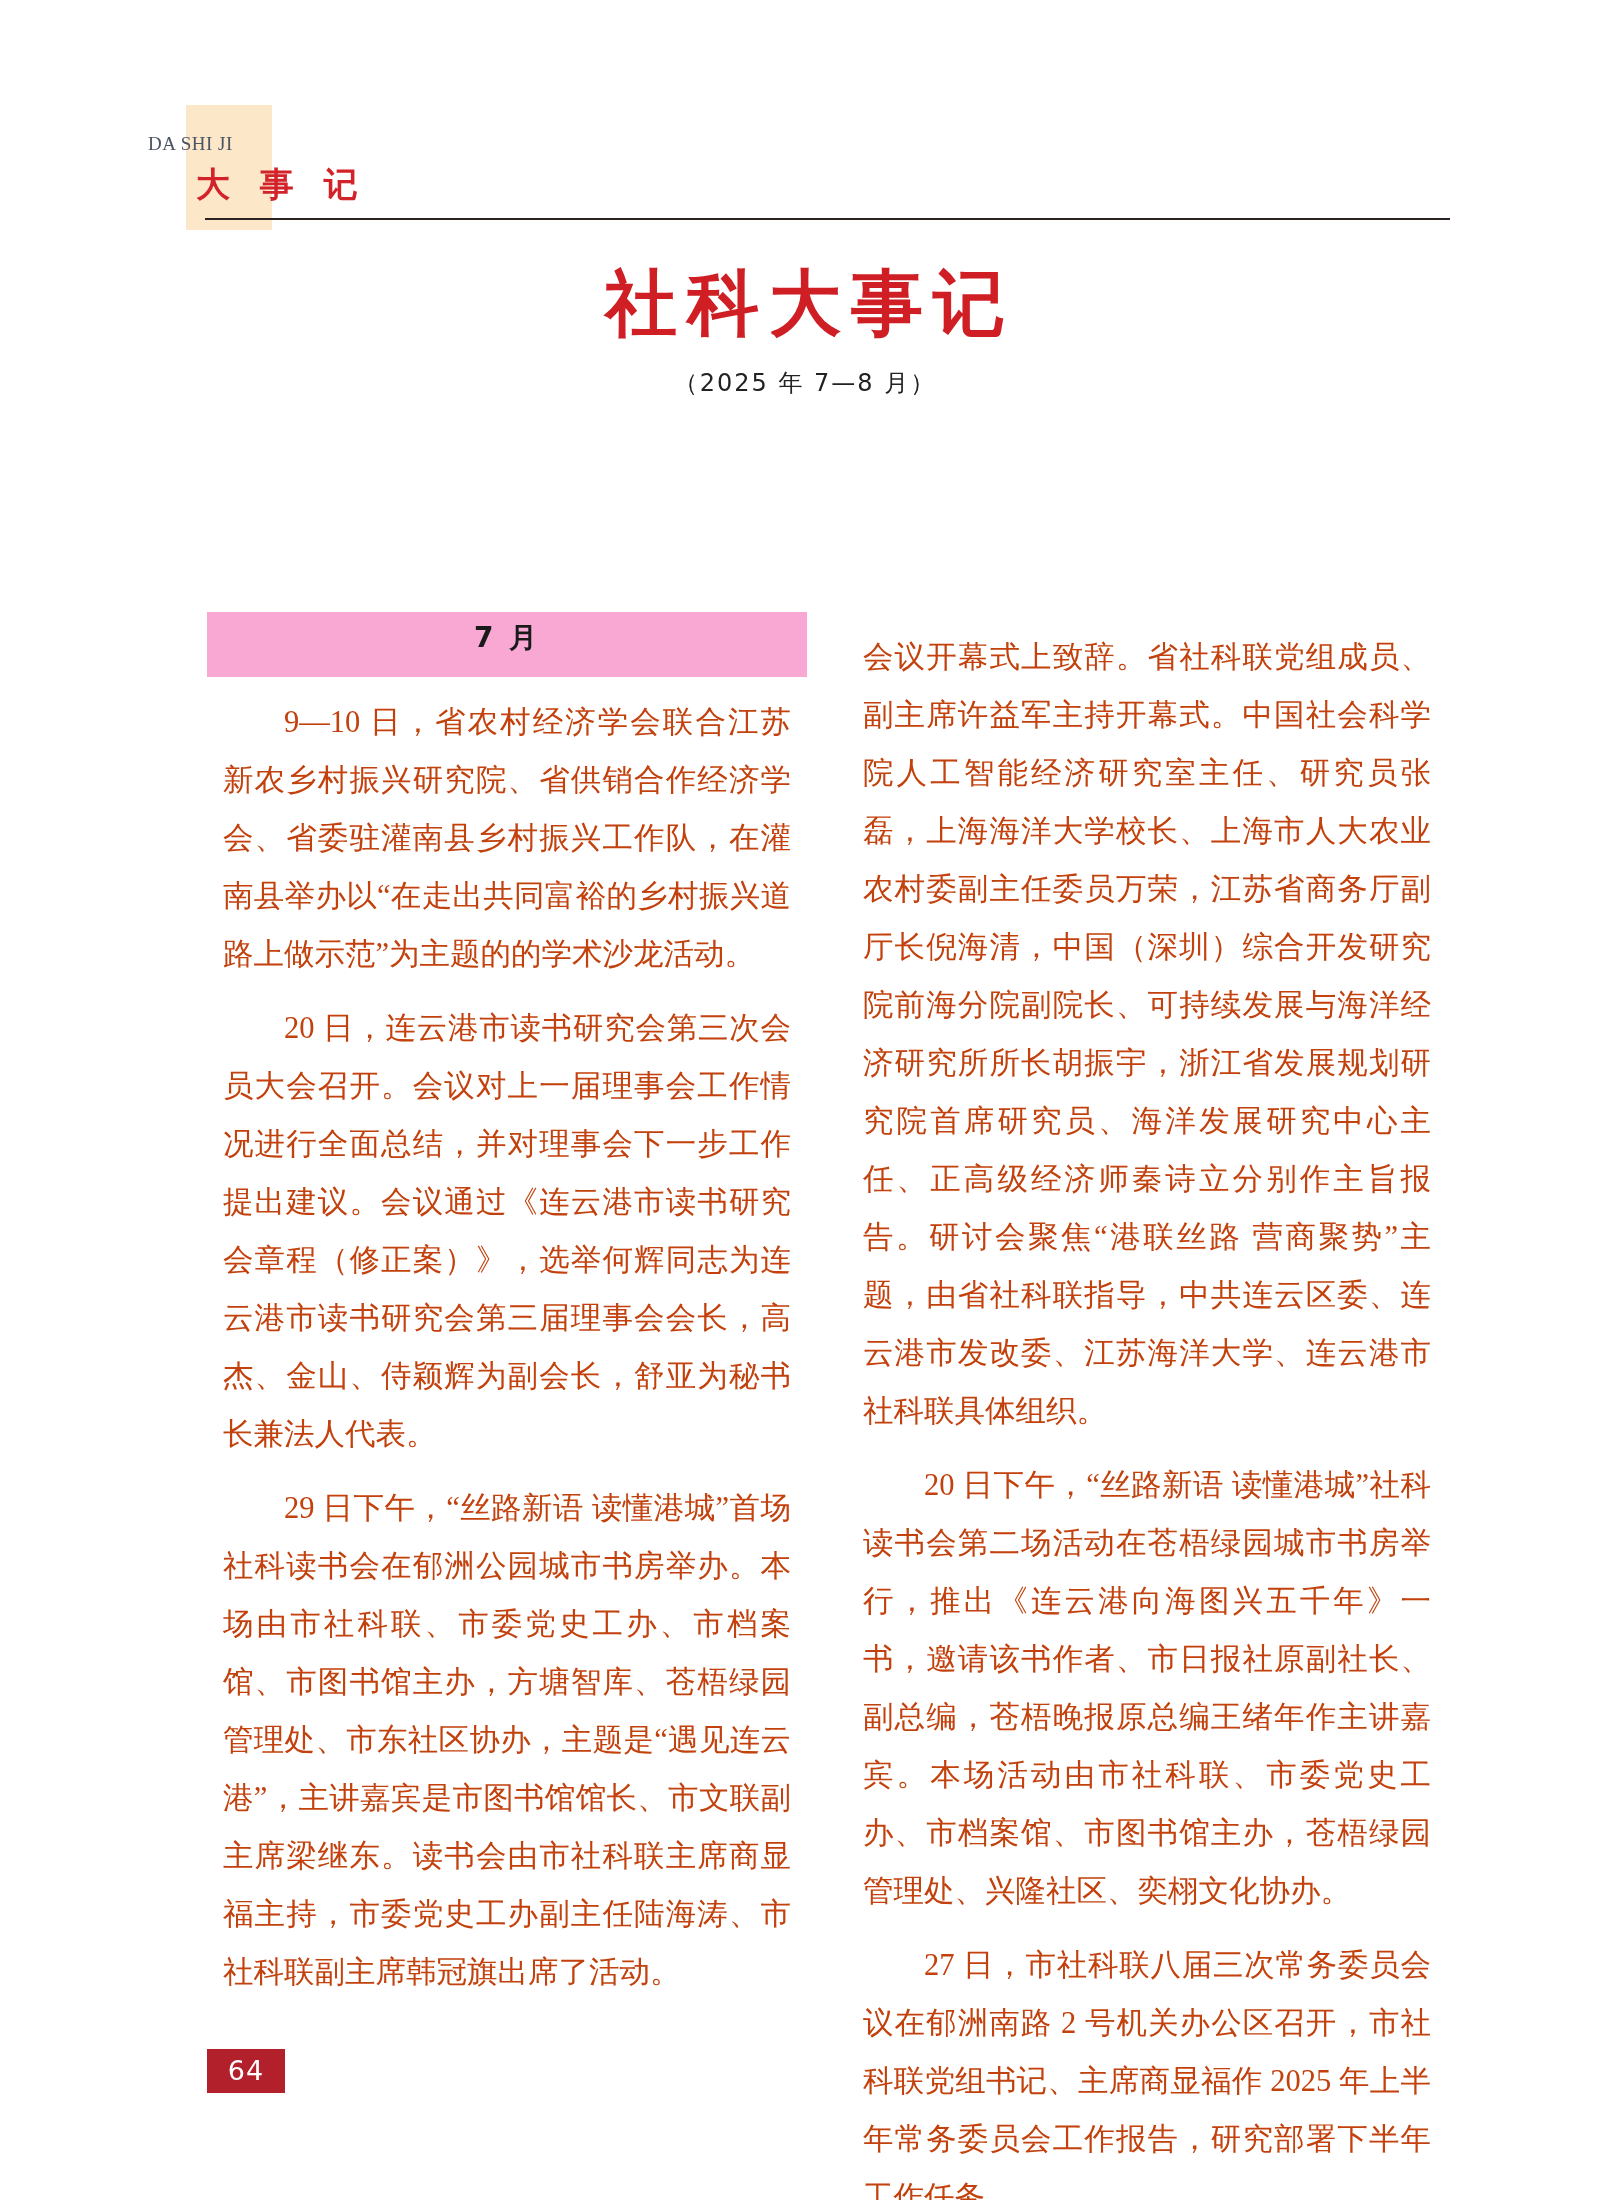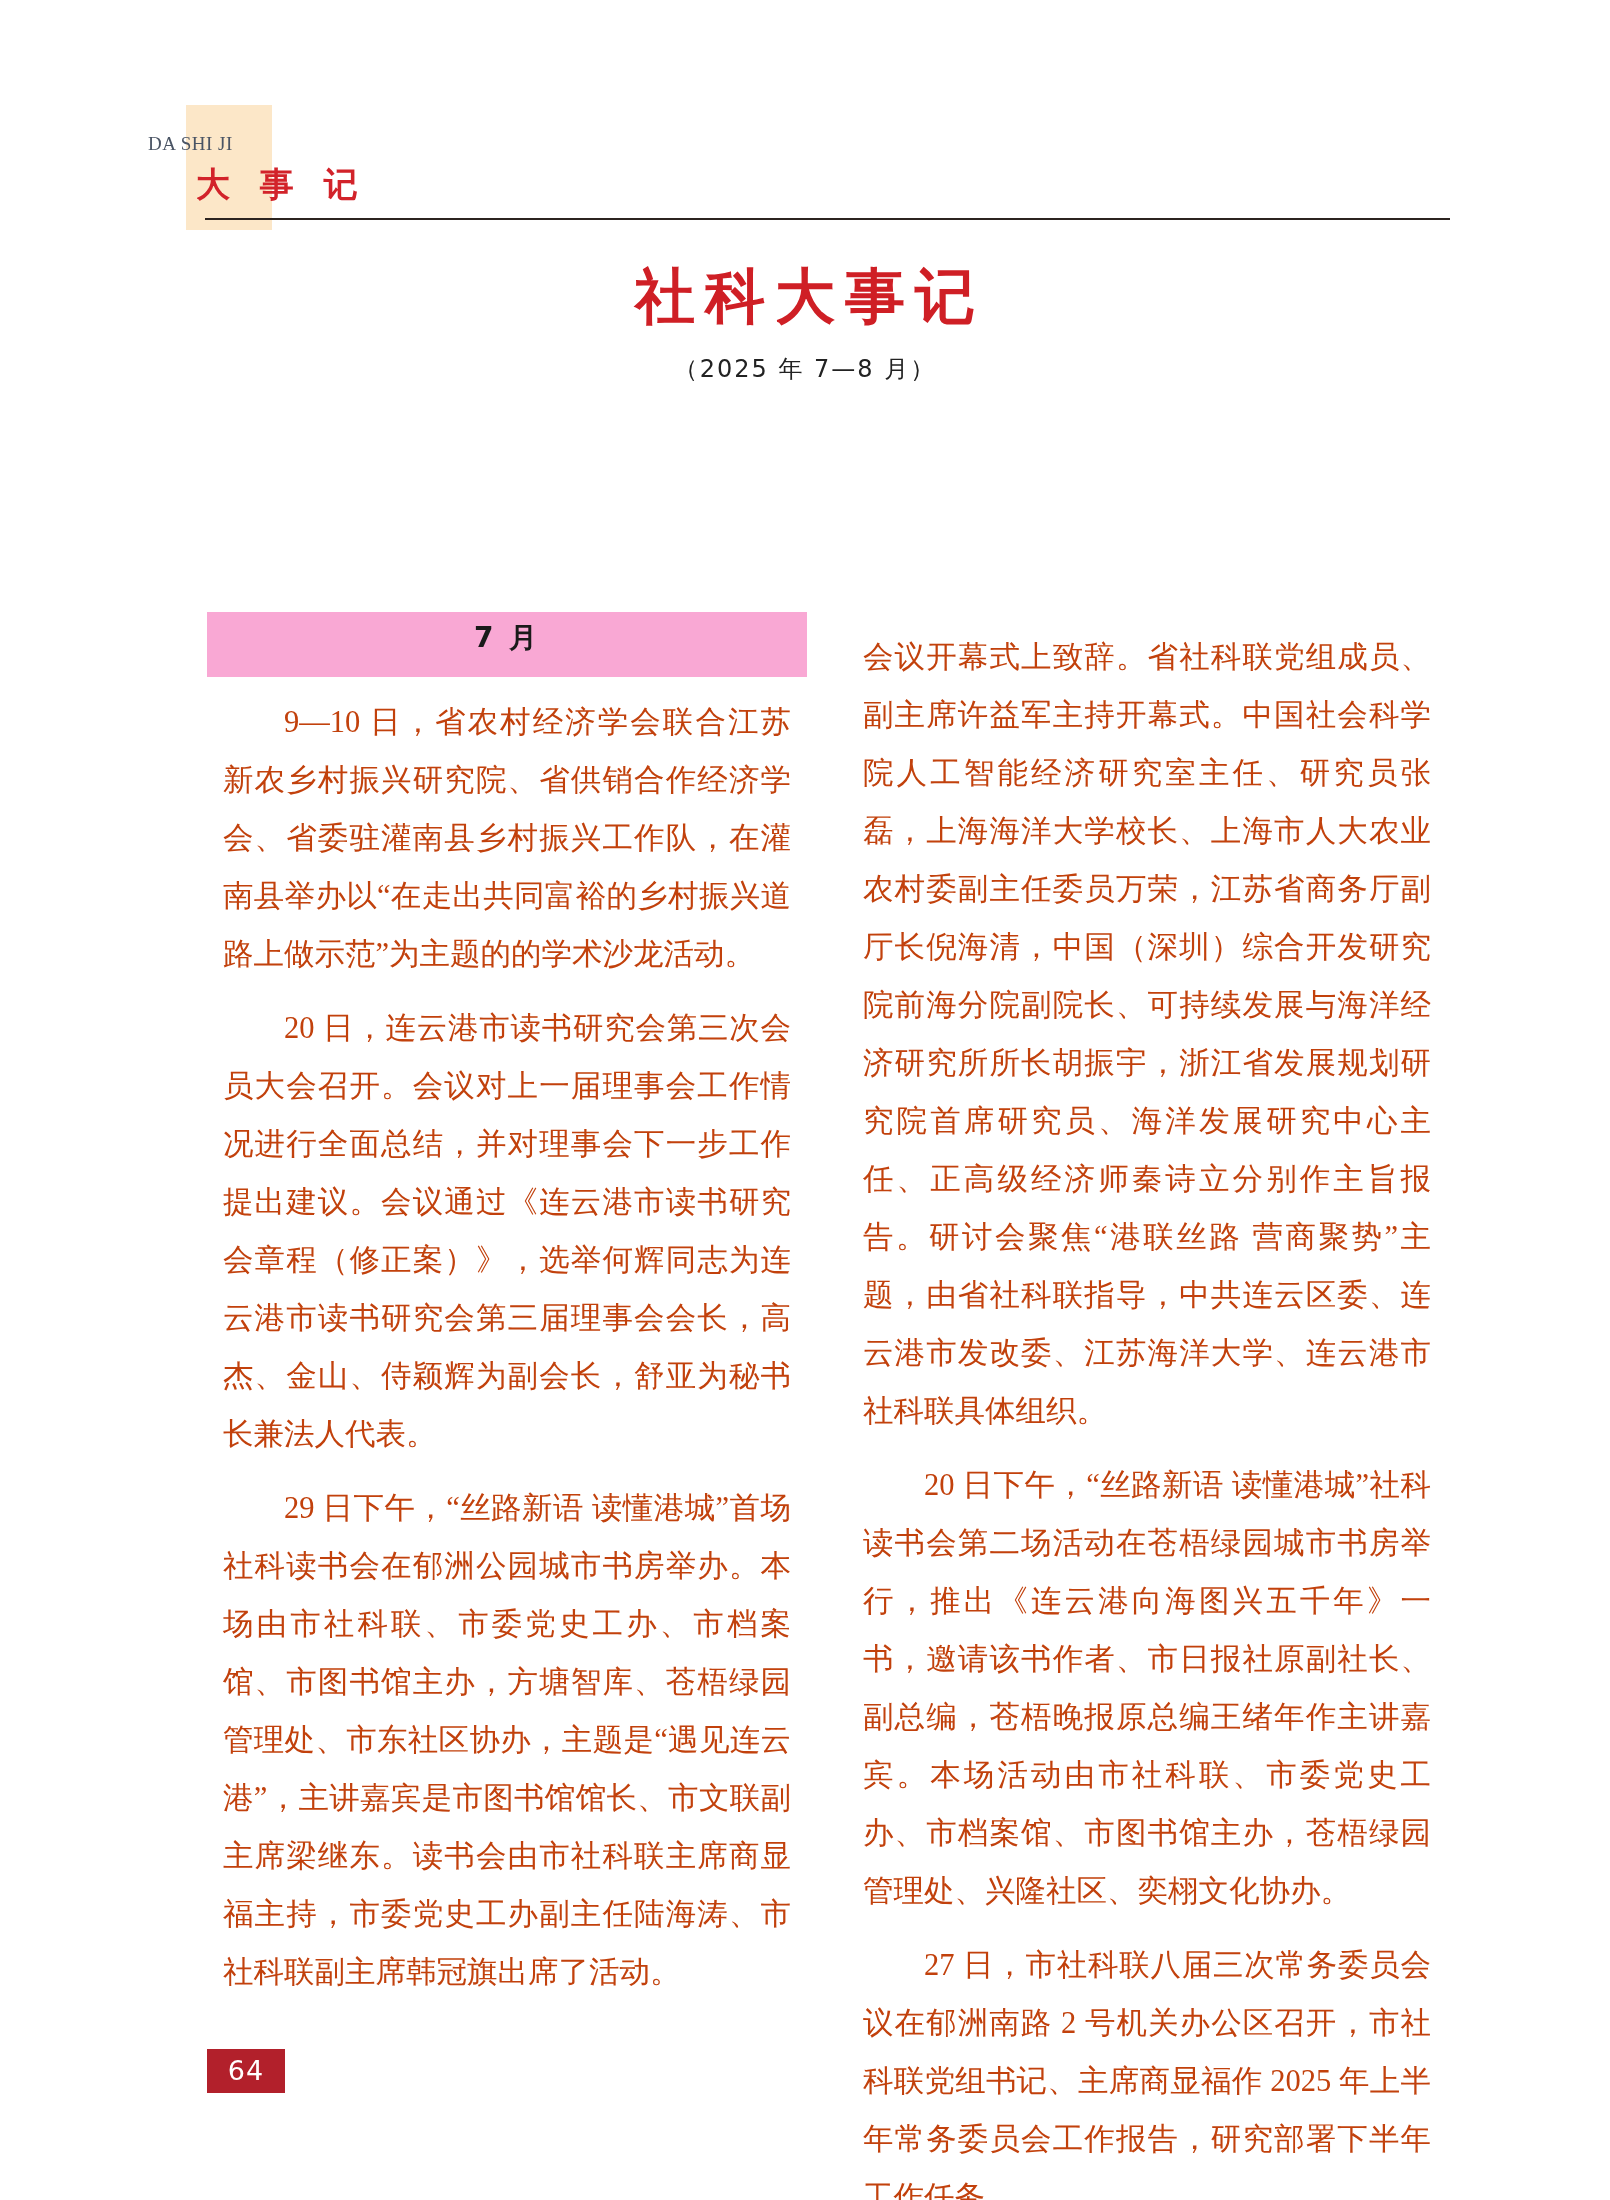--- a/index.html
+++ b/index.html
@@ -64,21 +64,21 @@
   
   .title-block {
     position: absolute;
     left: 0;
     top: 262px;
     width: 1610px;
     text-align: center;
   }
   .main-title {
     font-family: "DejaVu Sans", "Liberation Sans", sans-serif;
-    font-size: 60px;
+    font-size: 72px;
     font-weight: bold;
     color: #cf1f25;
     letter-spacing: 10px;
     line-height: 1.15;
     text-indent: 10px;
   }
   .sub-title {
     margin-top: 22px;
     font-family: "DejaVu Sans", "Liberation Sans", sans-serif;
     font-size: 24px;

